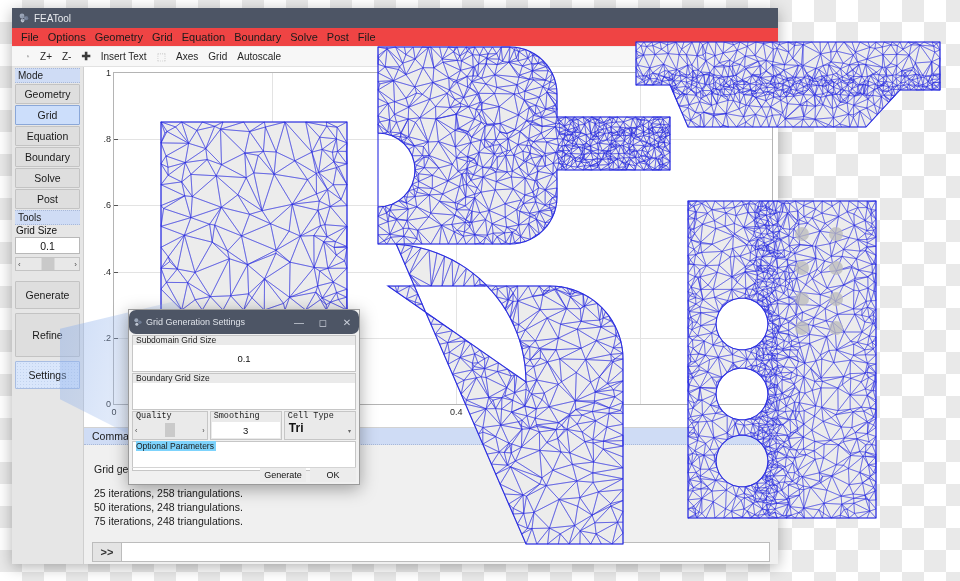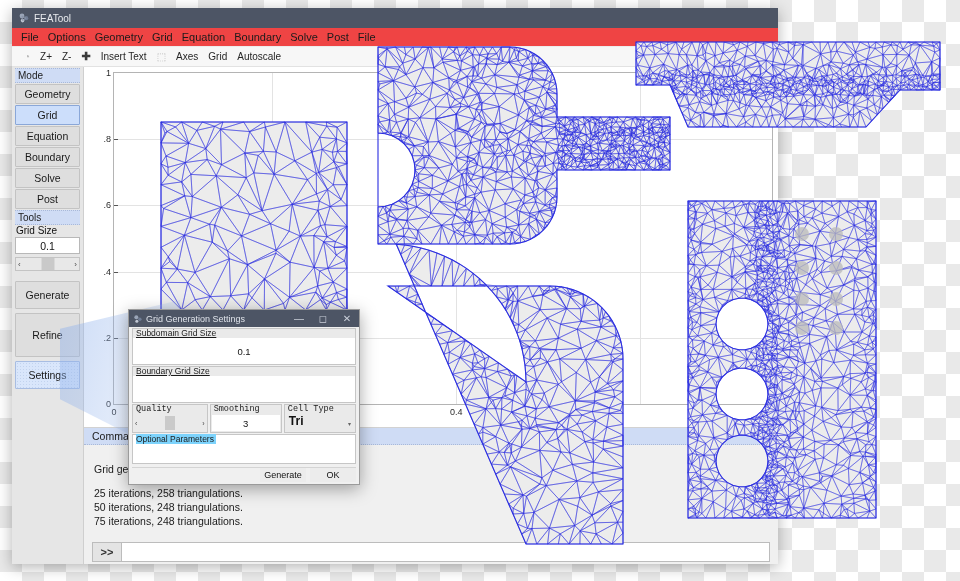--- a/index.html
+++ b/index.html
@@ -151,36 +151,36 @@
   .mesh svg { display: block; overflow: visible; }
 
   
   #dialog {
     position: absolute; left: 128px; top: 309px; width: 232px; height: 176px;
     background: #f0f0f0; border: 1px solid #9b9b9b;
     box-shadow: 0 4px 16px rgba(0,0,0,0.35); z-index: 100;
     font-size: 9px;
   }
   #dlg-title {
-    height: 17px; background: #4d5565; display: flex; align-items: center;
-    color: #dfe3ea; font-size: 9px; padding-left: 4px;
+    height: 24px; background: #4d5565; display: flex; align-items: center;
+    color: #dfe3ea; font-size: 9px; padding-left: 4px; border-radius: 7px;
   }
   #dlg-title .dlogo { width: 10px; height: 10px; margin-right: 3px; flex:none; }
   #dlg-title .ttxt { flex: 1; }
   #dlg-title .wbtn {
     width: 24px; height: 17px; display:flex; align-items:center; justify-content:center;
     color:#c9cfd9; font-size: 10px;
   }
   .dlg-group {
     margin: 1px 3px; border: 1px solid #c6c6c6; background: #eaeaea;
     position: relative;
   }
   .dlg-group .glabel {
     position: absolute; left: 3px; top: -1px; font-size: 8.5px; color: #1b1b1b;
-    background: transparent; line-height: 10px; text-decoration: underline;
+    background: transparent; line-height: 10px;
   }
   .dlg-combo {
     height: 26px; padding-top: 10px; padding-left: 4px; font-size: 9px; color:#111;
     background: #eaeaea; position: relative;
   }
   .dlg-combo .caret { position: absolute; right: 4px; bottom: 6px; font-size: 6px; color:#666; }
   .dlg-text {
     height: 26px; background: #ffffff; margin-top: 9px;
     display: flex; align-items: center; justify-content: center;
     font-size: 9.5px; color: #111; border: none;

